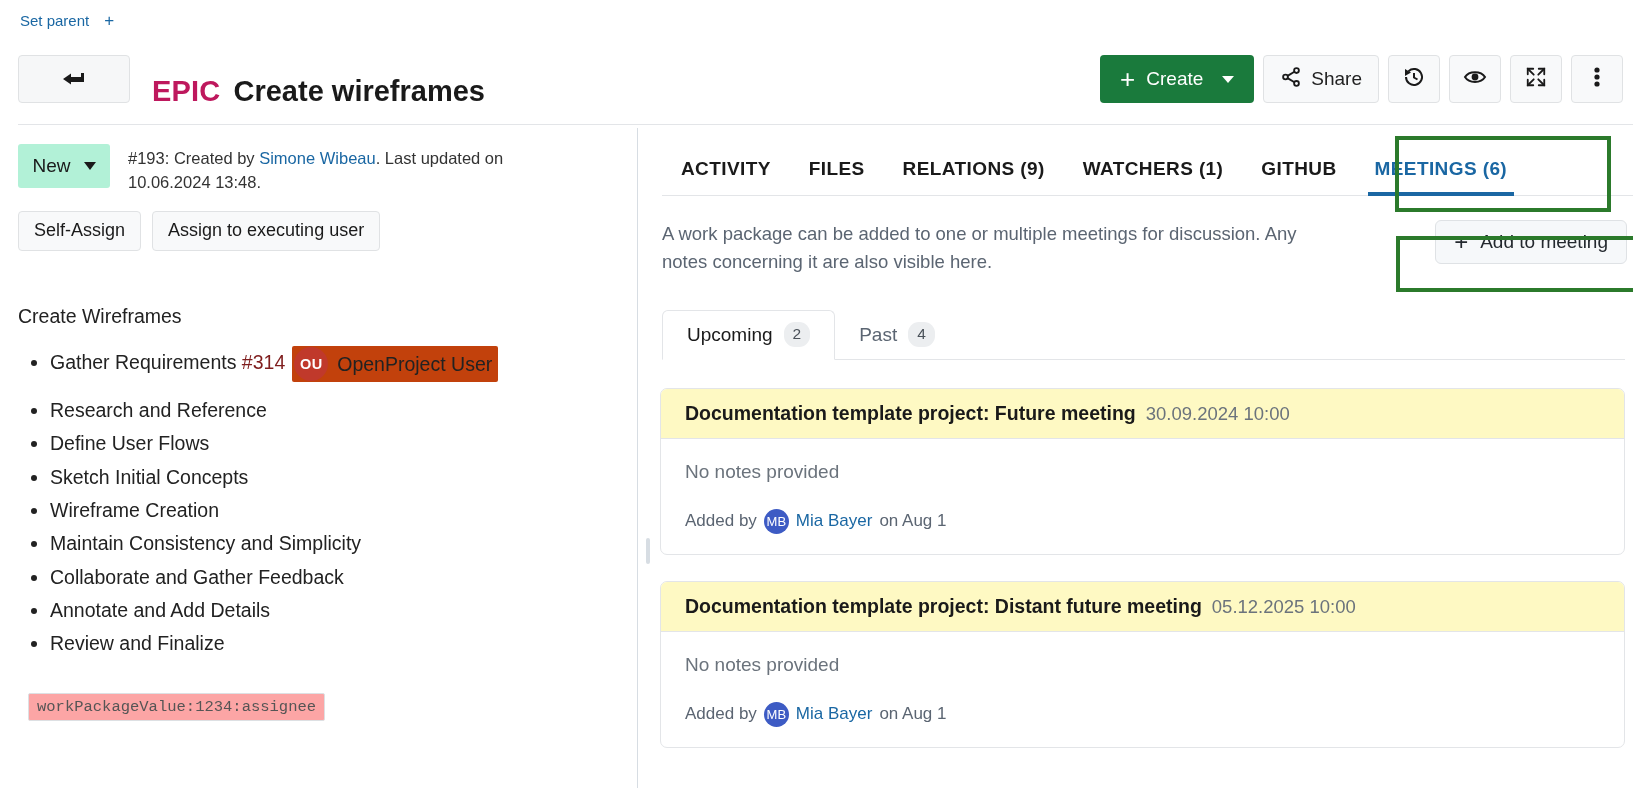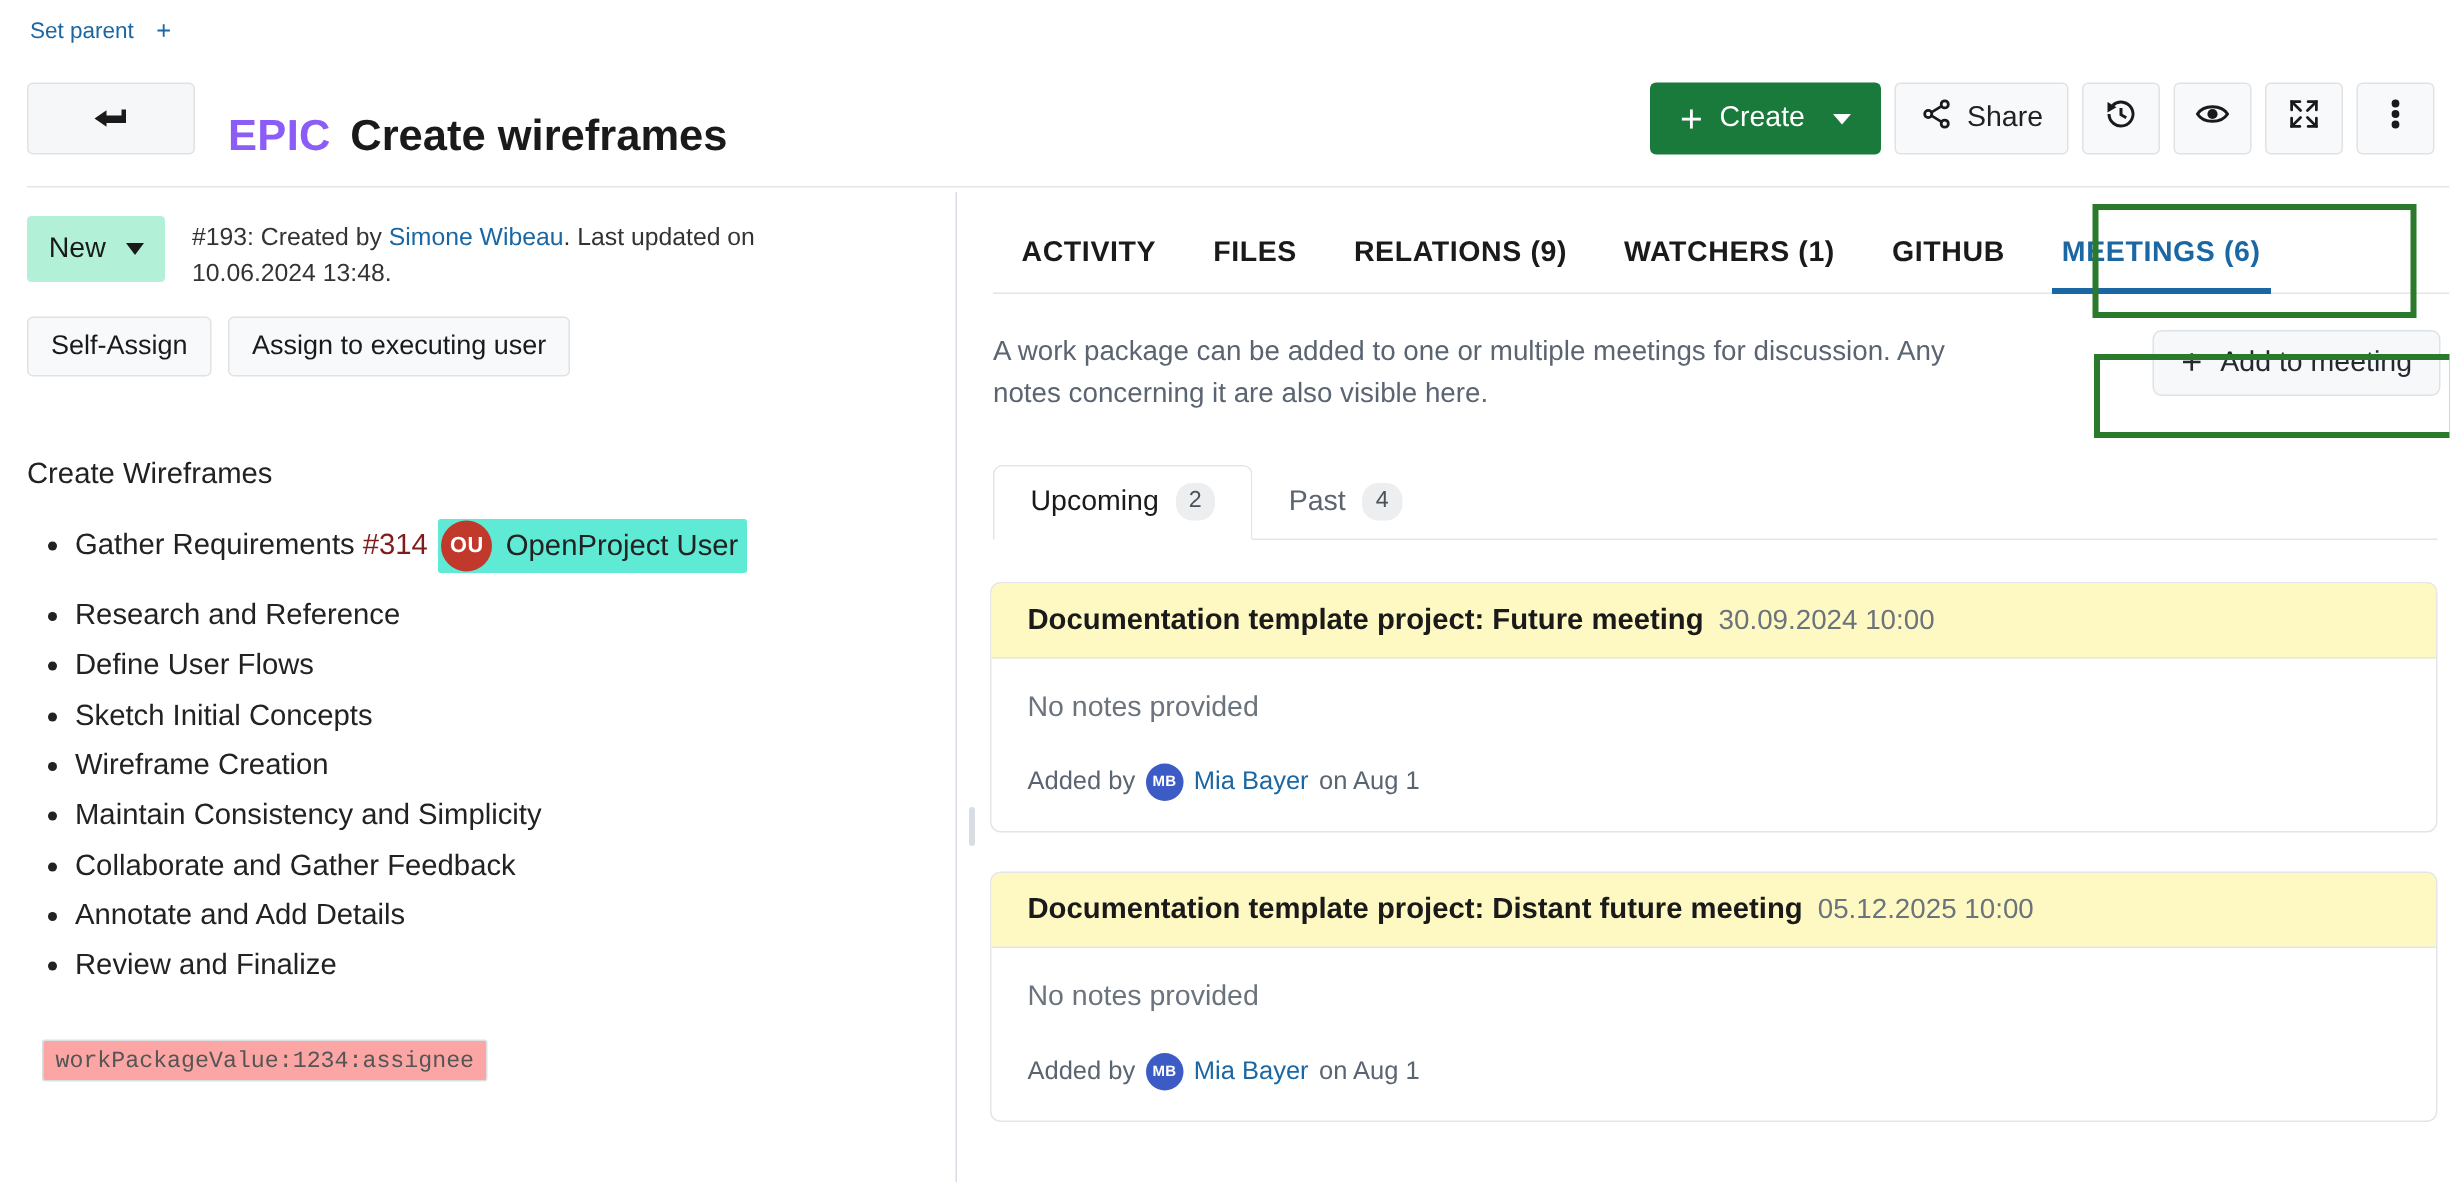--- a/index.html
+++ b/index.html
@@ -63,21 +63,21 @@
   .wp-title {
     margin-left: 22px;
     font-size: 29px;
     font-weight: 700;
     display: flex;
     align-items: baseline;
     gap: 13px;
     white-space: nowrap;
   }
   .wp-type {
-    color: #8b5cf6;
+    color: #be185d;
     letter-spacing: .2px;
     margin-top: 24px;
   }
   .wp-subject { color: #1a1a1a; }
 
   .header-actions {
     margin-left: auto;
     display: flex;
     align-items: center;
     gap: 9px;
@@ -239,21 +239,21 @@
     font-size: 19.5px;
     color: #222;
     margin-bottom: 9px;
     line-height: 1.25;
   }
   ul.desc-list li.first-item {
     margin-bottom: 16px;
   }
   .wp-ref { color: #7f1d1d; text-decoration: none; }
   .mention {
-    background: #5eead4;
+    background: #c2410c;
     border-radius: 2px;
     padding: 1px 6px 1px 2px;
     display: inline-flex;
     align-items: center;
     gap: 9px;
     vertical-align: middle;
     margin-left: 7px;
   }
   .mention .avatar {
     width: 34px; height: 34px;
@@ -456,22 +456,22 @@
     color: #5b6572;
     display: flex;
     align-items: center;
     gap: 7px;
   }
   .mc-added .avatar-sm {
     width: 25px; height: 25px;
     border-radius: 50%;
     background: #3d5bc4;
     color: #fff;
-    font-size: 10px;
-    font-weight: 700;
+    font-size: 13px;
+    font-weight: 400;
     display: flex;
     align-items: center;
     justify-content: center;
     letter-spacing: .2px;
   }
   .mc-added a { color: #1a67a3; text-decoration: none; }
 </style>
 </head>
 <body>
 

